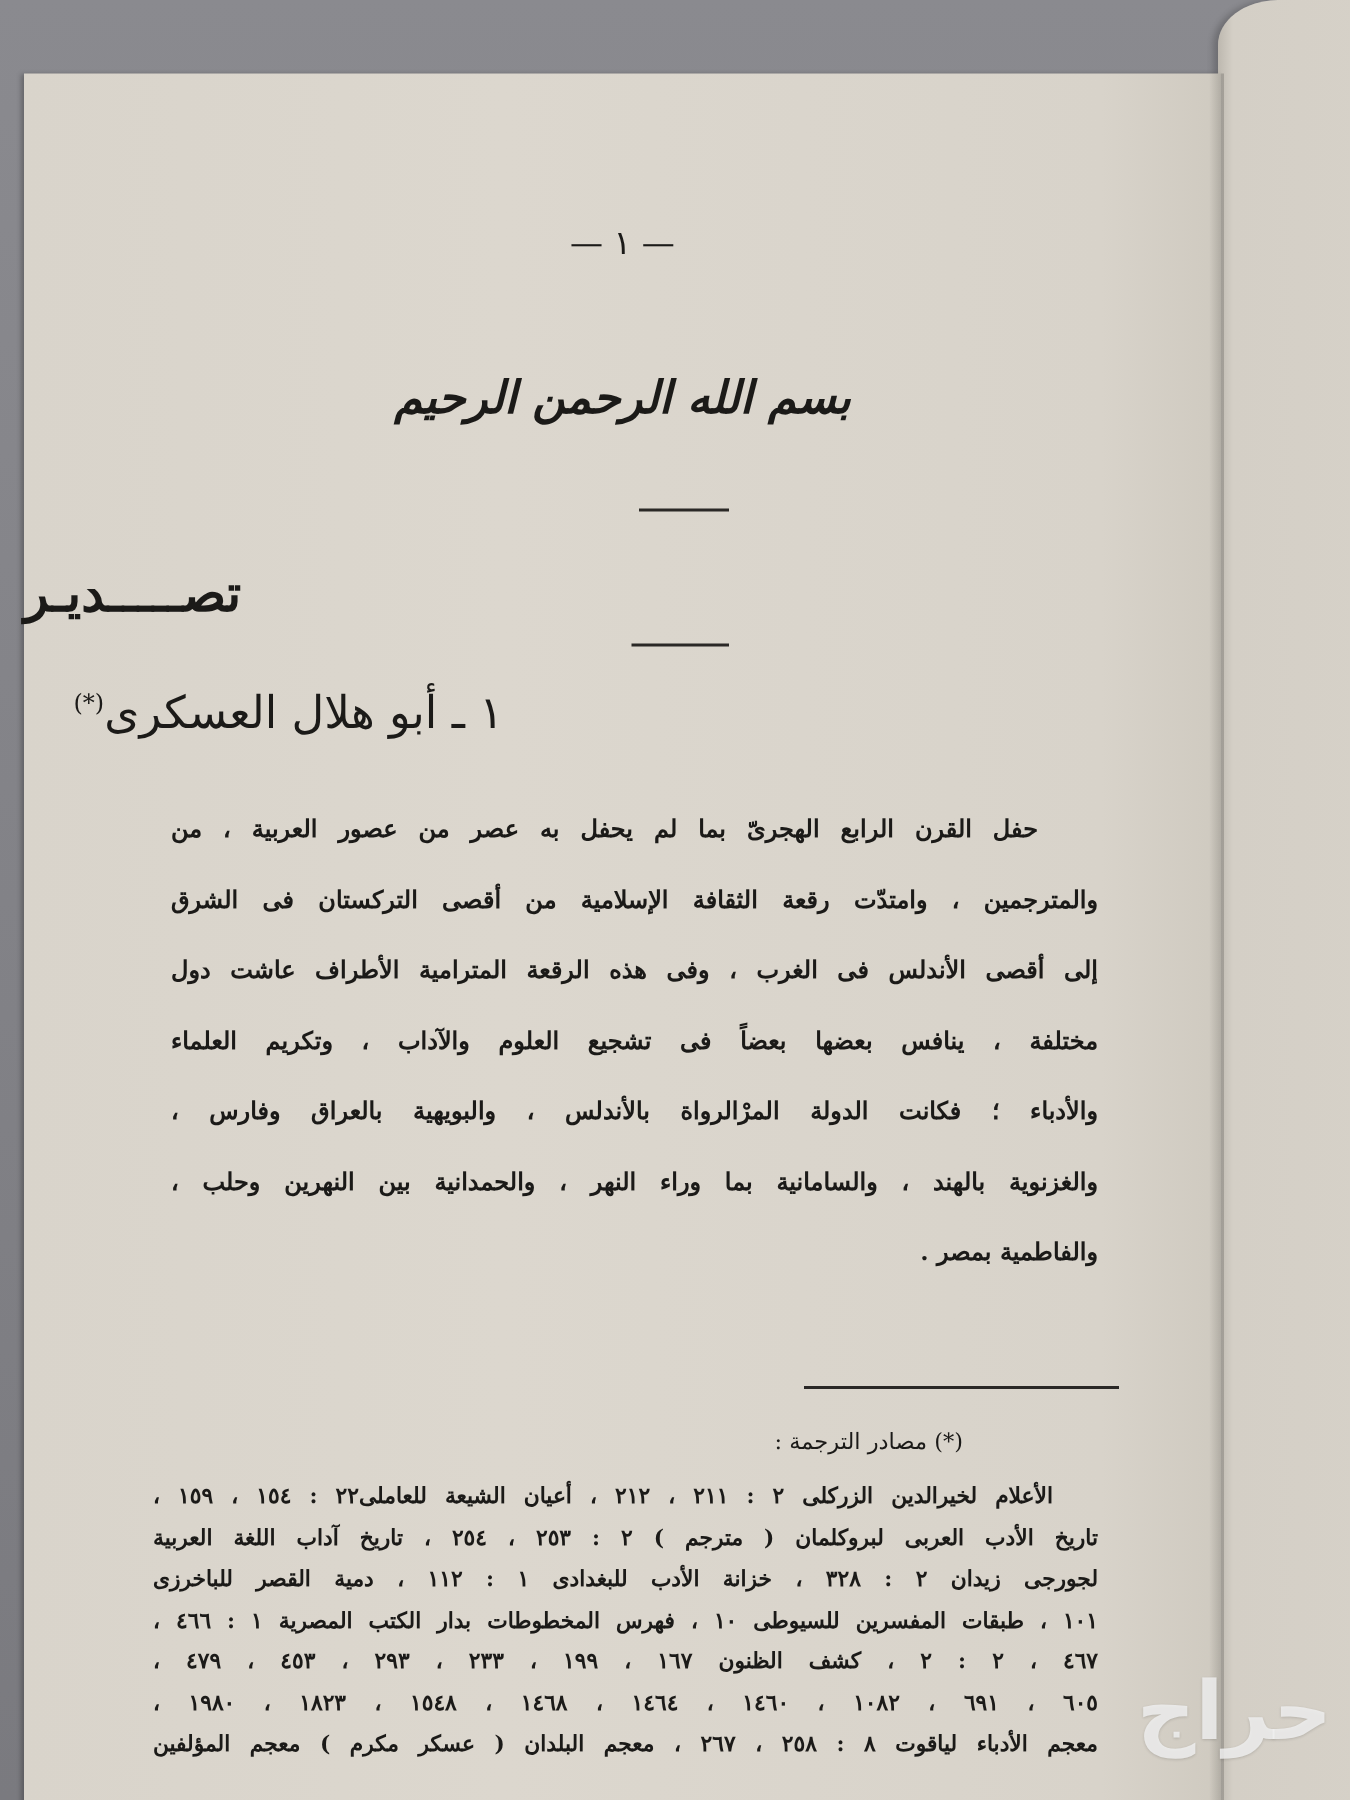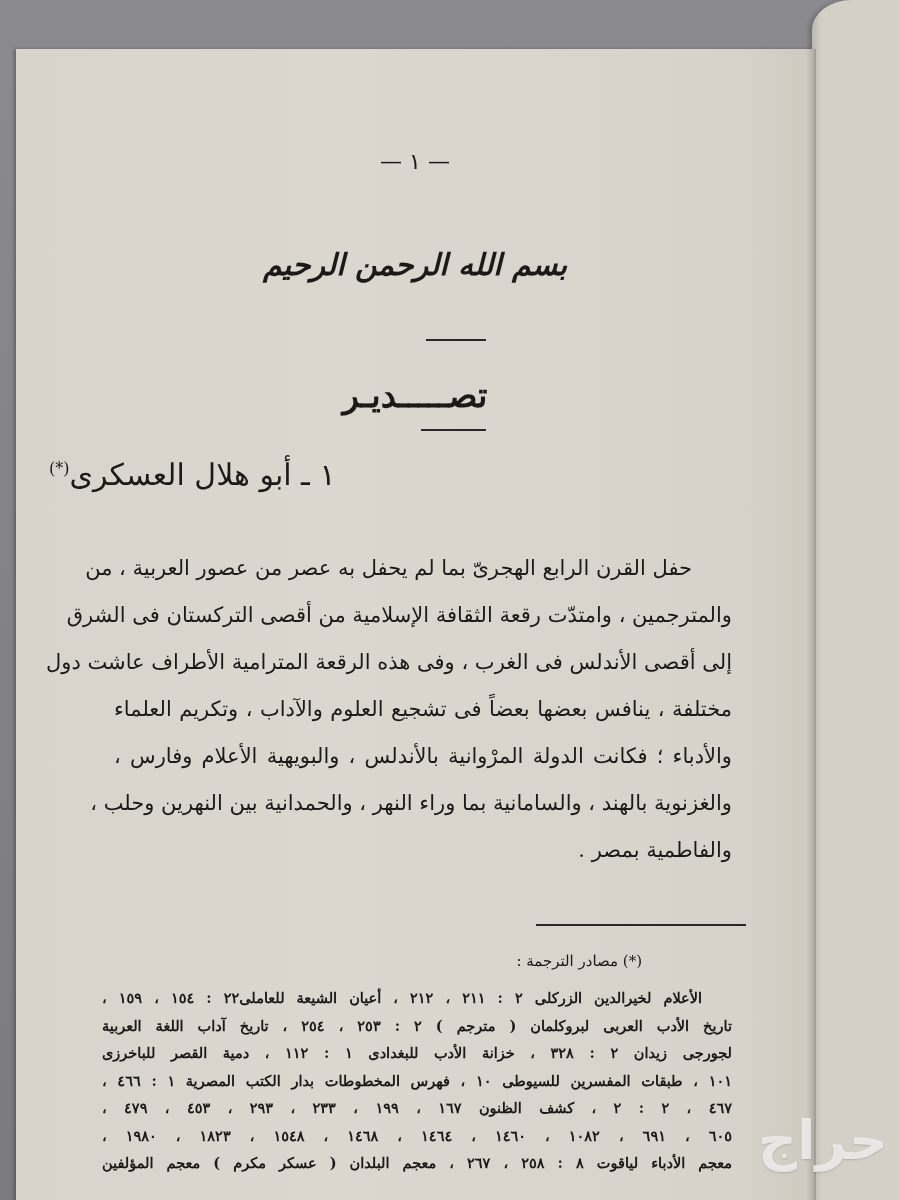--- a/index.html
+++ b/index.html
@@ -45,30 +45,30 @@
       font-style: italic; letter-spacing: -1px;
     }
     .rule {
       position: absolute; height: 2px; background: #2a2826;
     }
     .rule.r1 { top: 290px; left: 410px; width: 60px; }
     .rule.r2 { top: 380px; left: 405px; width: 65px; }
     .rule.fn { top: 875px; left: 520px; width: 210px; height: 2px; }
     .title {
       position: absolute; top: 326px; left: 0; right: 0;
-      text-align: center; font-size: 34px; font-weight: bold;
+      text-align: left; font-size: 34px; font-weight: bold;
     }
     .section-heading {
       position: absolute; top: 408px; left: 0; right: 0;
       text-align: left; font-size: 30px; margin-left: 33px;
     }
     .section-heading sup { font-size: 16px; }
     .body-text {
-      position: absolute; top: 496px; right: 82px; width: 618px;
-      font-size: 21px; line-height: 47px; text-align: justify;
+      position: absolute; top: 480px; right: 82px; width: 618px;
+      font-size: 16px; line-height: 47px; text-align: justify; font-weight: bold;
     }
     .body-text .line { display: block; white-space: nowrap; text-align: justify; text-align-last: justify; }
     .body-text .line.first { padding-right: 40px; }
     .body-text .line.last { text-align-last: right; }
     .footnote-label {
       position: absolute; top: 903px; right: 172px;
       font-size: 15px;
     }
     .footnote {
       position: absolute; top: 935px; right: 82px; width: 630px;
@@ -110,21 +110,21 @@
 
     <div class="section-heading">
       <span>١ ـ أبو هلال العسكرى</span><sup>(*)</sup>
     </div>
 
     <div class="body-text">
       <span class="line first">حفل القرن الرابع الهجرىّ بما لم يحفل به عصر من عصور العربية ، من</span>
       <span class="line">والمترجمين ، وامتدّت رقعة الثقافة الإسلامية من أقصى التركستان فى الشرق</span>
       <span class="line">إلى أقصى الأندلس فى الغرب ، وفى هذه الرقعة المترامية الأطراف عاشت دول</span>
       <span class="line">مختلفة ، ينافس بعضها بعضاً فى تشجيع العلوم والآداب ، وتكريم العلماء</span>
-      <span class="line">والأدباء ؛ فكانت الدولة المرْوانية بالأندلس ، والبويهية الأعلام وفارس ،</span>
+      <span class="line">والأدباء ؛ فكانت الدولة المرْالرواة بالأندلس ، والبويهية بالعراق وفارس ،</span>
       <span class="line">والغزنوية بالهند ، والسامانية بما وراء النهر ، والحمدانية بين النهرين وحلب ،</span>
       <span class="line last">والفاطمية بمصر .</span>
     </div>
 
     <div class="rule fn"></div>
 
     <div class="footnote-label">(*) مصادر الترجمة :</div>
 
     <div class="footnote">
       <span class="line first">الأعلام لخيرالدين الزركلى ٢ : ٢١١ ، ٢١٢ ، أعيان الشيعة للعاملى٢٢ : ١٥٤ ، ١٥٩ ،</span>

